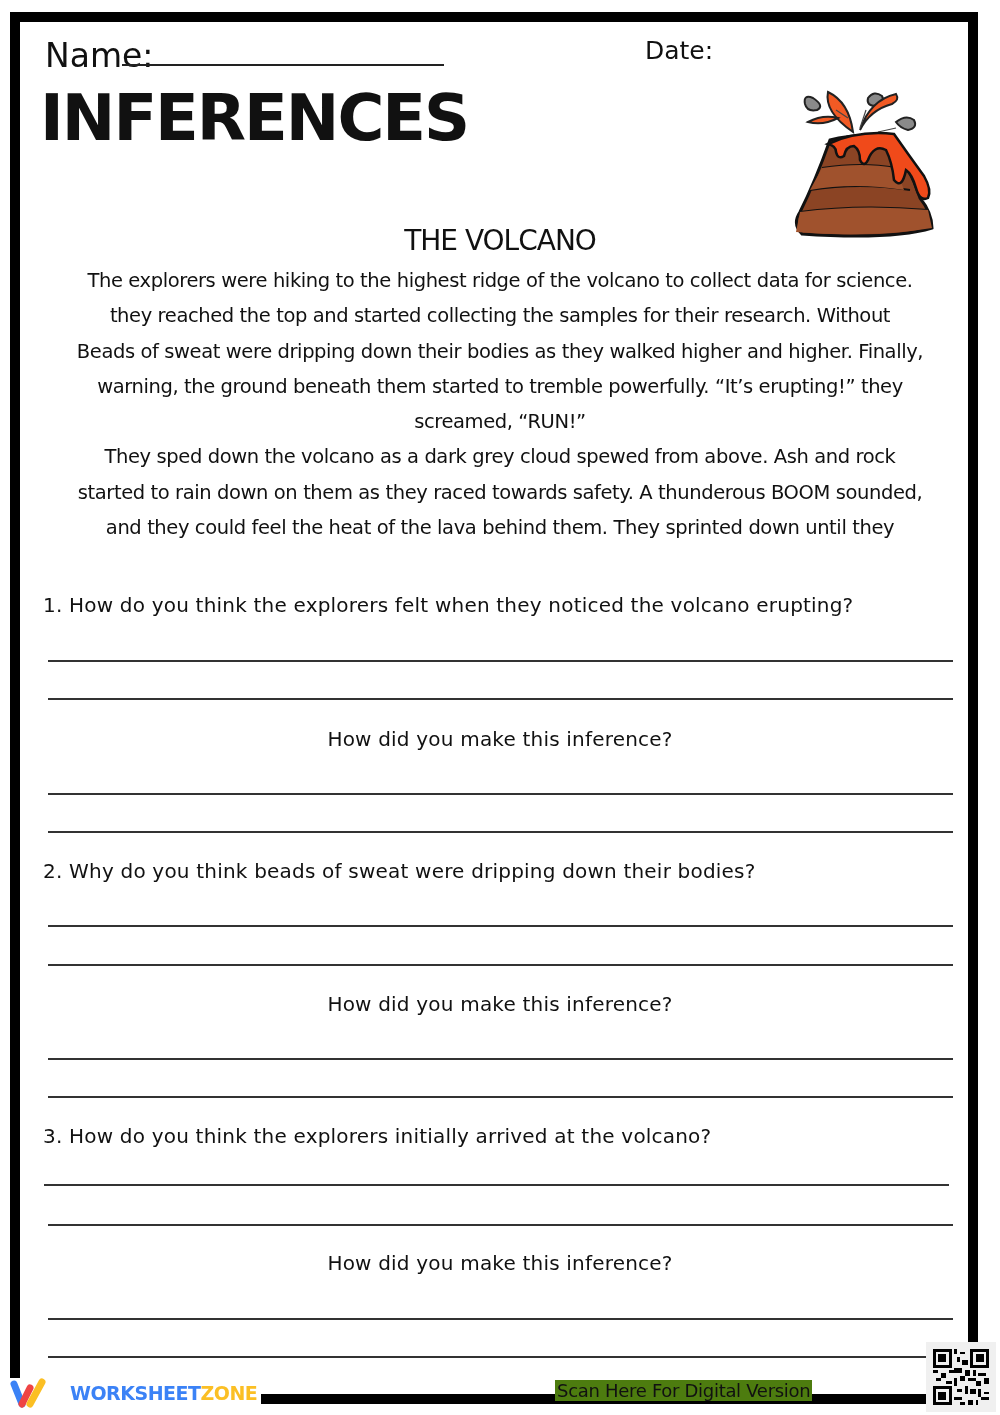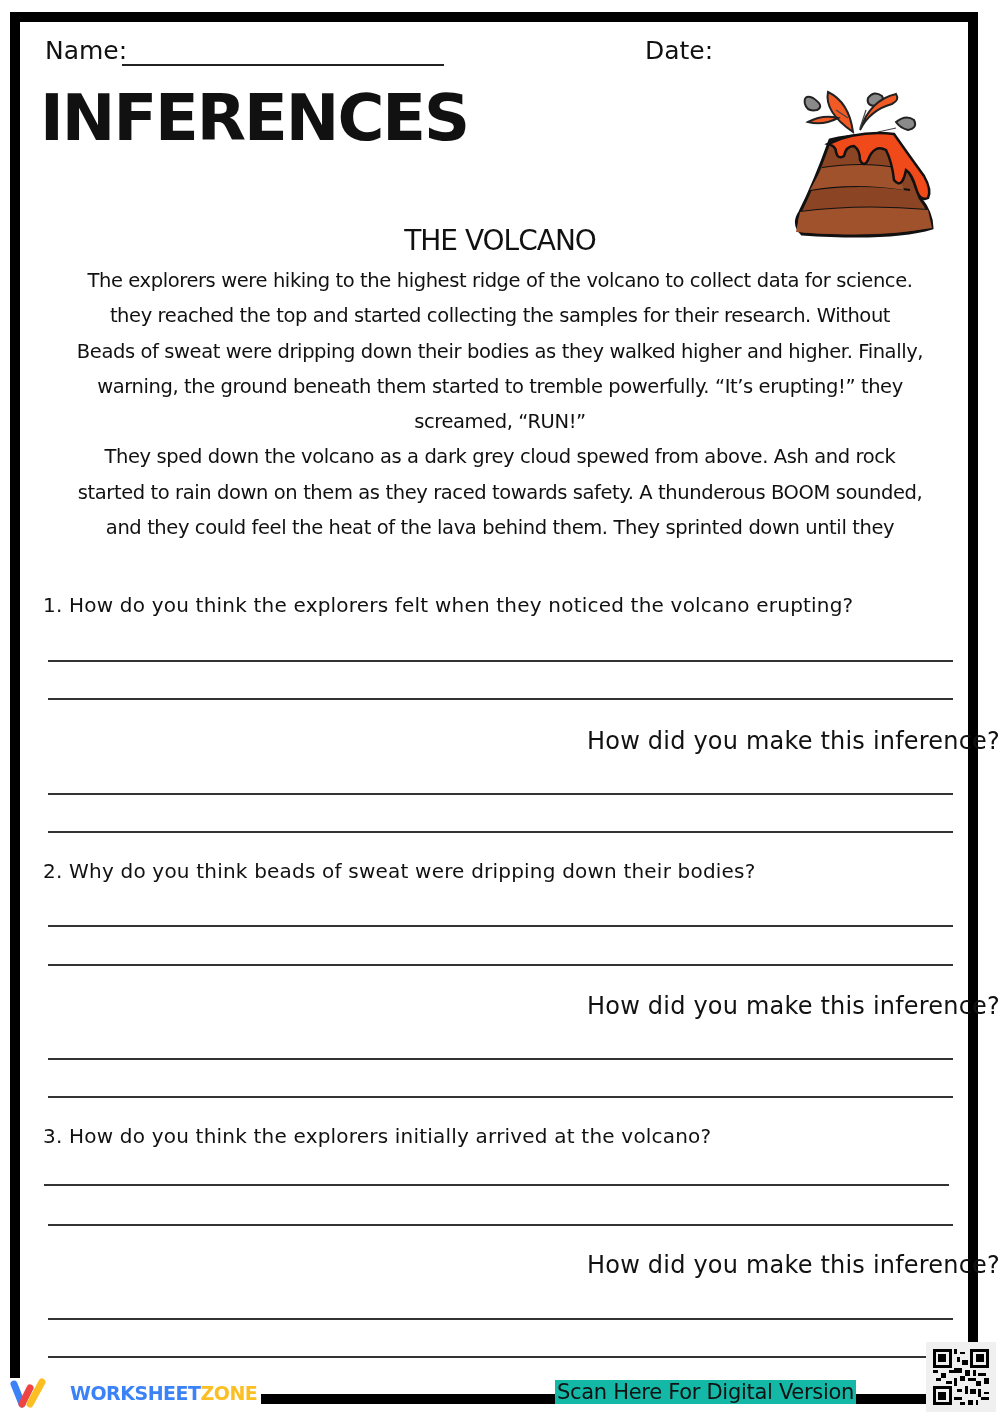--- a/index.html
+++ b/index.html
@@ -2,36 +2,36 @@
 <html><head>
 <meta charset="utf-8">
 <style>
   html, body { margin: 0; padding: 0; background: #ffffff; }
   body { width: 1000px; height: 1415px; position: relative; overflow: hidden;
          font-family: "DejaVu Sans", sans-serif; color: #111; }
   .frame { position: absolute; left: 10px; top: 12px; width: 968px; height: 1395px;
            border: 10px solid #000; border-bottom: none; box-sizing: border-box; }
   .frame-bottom { position: absolute; left: 10px; top: 1394px; width: 968px; height: 10px; background: #000; }
   .abs { position: absolute; }
-  .name-label { left: 45px; top: 36px; font-size: 25px; text-align: center; }
+  .name-label { left: 45px; top: 36px; font-size: 33px; text-align: center; }
   .name-line { left: 122px; top: 64px; width: 322px; border-bottom: 2px solid #222; }
   .date-label { left: 645px; top: 36px; font-size: 25px; }
   .title { left: 40px; top: 88px; font-family: "DejaVu Sans", sans-serif; font-weight: bold;
            font-size: 64px; line-height: 60px; letter-spacing: -2px; }
   .subtitle { left: 0; width: 1000px; text-align: center; top: 224px; font-size: 28px; letter-spacing: -1px; }
   .story { left: 38px; width: 924px; text-align: center; font-size: 19.5px; line-height: 35.3px; letter-spacing: -0.4px; }
   .story p { margin: 0; text-align: center; }
   .q { left: 43px; font-size: 20px; letter-spacing: 0.2px; }
-  .sub-q { left: 0; width: 1000px; text-align: right; font-size: 24px; letter-spacing: 0.2px; }
+  .sub-q { left: 0; width: 1000px; text-align: center; font-size: 20px; letter-spacing: 0.2px; }
   .ans-line { left: 48px; width: 905px; border-bottom: 2px solid #333; }
   .logo { left: 10px; top: 1378px; height: 30px; display: flex; align-items: center; background: #fff; padding-right: 4px; }
   .logo-text { font-weight: bold; font-size: 19px; letter-spacing: -0.5px; margin-left: 20px; }
   .logo-text .blue { color: #3b82f6; }
   .logo-text .yellow { color: #fbbf24; }
-  .scan { left: 555px; top: 1380px; font-size: 21px; background: #14b8a6; padding: 0 2px; letter-spacing: -0.3px; }
+  .scan { left: 555px; top: 1380px; font-size: 18px; background: #4d7c0f; padding: 0 2px; letter-spacing: -0.3px; }
   .qr { left: 926px; top: 1342px; width: 70px; height: 70px; background: #f0f0f0; display: flex; align-items: center; justify-content: center; }
 </style>
 </head>
 <body>
 
 <div class="frame"></div>
 <div class="frame-bottom"></div>
 
 <div class="abs name-label">Name:</div>
 <div class="abs name-line"></div>

